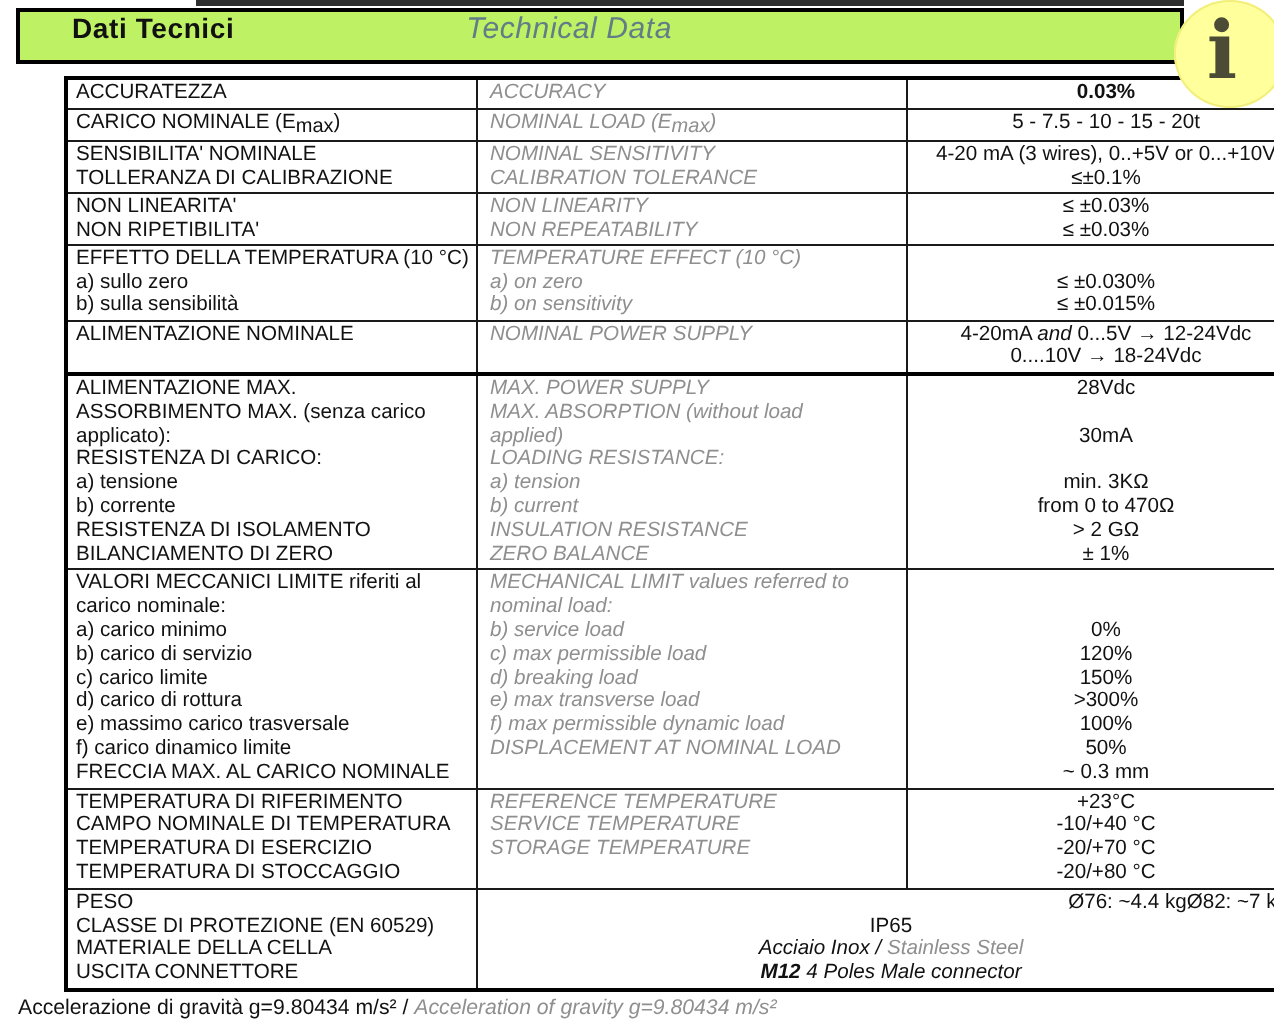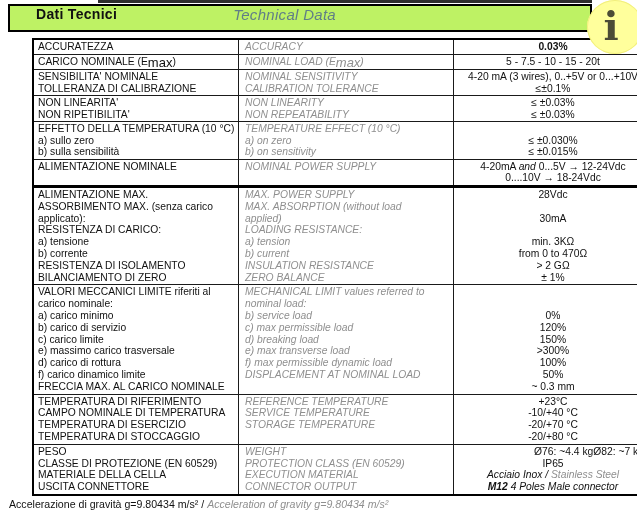--- a/index.html
+++ b/index.html
@@ -33,21 +33,21 @@
   .row { display:flex; border-bottom:1px solid #1a1a1a; }
   .row:last-child { border-bottom:none; }
   .c { padding:1px 0; }
   .c.it { width:205px; border-right:1px solid #1a1a1a; padding-left:4px; }
   .c.en { width:215px; border-right:1px solid #1a1a1a; padding-left:6px;
           font-style:italic; color:#8f8f8f; }
   .c.val { flex:1; text-align:center; }
   .tbl1 .ln { font-size:10.3px; line-height:11.5px; min-height:11.5px; }
   .tbl2 .ln { font-size:10.3px; line-height:11.8px; min-height:11.8px; }
   .bold { font-weight:bold; }
-  .sub { font-size:13px; vertical-align:-2px; }
+  .sub { font-size:10px; vertical-align:-2px; }
   .it-and { font-style:italic; }
   .arrow { font-weight:bold; }
   .peso-line { display:flex; justify-content:flex-end; padding:0 8px; }
   .mat-line { font-style:italic; }
   .mat-en { color:#8f8f8f; }
   .conn-line { font-style:italic; }
   .conn-b { font-weight:bold; }
 
   .footer { position:absolute; left:9px; top:498px; font-size:10.6px; }
   .footer .f-en { font-style:italic; color:#8f8f8f; }
@@ -192,22 +192,22 @@
       </div>
     </div>
 
     <div class="row">
       <div class="c it">
         <div class="ln">VALORI MECCANICI LIMITE riferiti al</div>
         <div class="ln">carico nominale:</div>
         <div class="ln">a) carico minimo</div>
         <div class="ln">b) carico di servizio</div>
         <div class="ln">c) carico limite</div>
+        <div class="ln">d) carico di rottura</div>
         <div class="ln">e) massimo carico trasversale</div>
-        <div class="ln">d) carico di rottura</div>
         <div class="ln">f) carico dinamico  limite</div>
         <div class="ln">FRECCIA MAX. AL CARICO NOMINALE</div>
       </div>
       <div class="c en">
         <div class="ln">MECHANICAL LIMIT values referred to</div>
         <div class="ln">nominal load:</div>
         <div class="ln">b) service load</div>
         <div class="ln">c) max permissible load</div>
         <div class="ln">d) breaking load</div>
         <div class="ln">e) max transverse load</div>
@@ -247,26 +247,20 @@
       </div>
     </div>
 
     <div class="row">
       <div class="c it">
         <div class="ln">PESO</div>
         <div class="ln">CLASSE DI PROTEZIONE (EN 60529)</div>
         <div class="ln">MATERIALE DELLA CELLA</div>
         <div class="ln">USCITA CONNETTORE</div>
       </div>
-      <div class="c en">
-        <div class="ln">WEIGHT</div>
-        <div class="ln">PROTECTION CLASS (EN 60529)</div>
-        <div class="ln">EXECUTION MATERIAL</div>
-        <div class="ln">CONNECTOR OUTPUT</div>
-      </div>
       <div class="c val">
         <div class="ln peso-line">
           <span>Ø76: ~4.4 kg</span>
           <span>Ø82: ~7 kg</span>
         </div>
         <div class="ln">IP65</div>
         <div class="ln mat-line"><span>Acciaio Inox</span><span> / </span><span class="mat-en">Stainless Steel</span></div>
         <div class="ln conn-line"><span class="conn-b">M12</span><span> 4 Poles Male connector</span></div>
       </div>
     </div>

